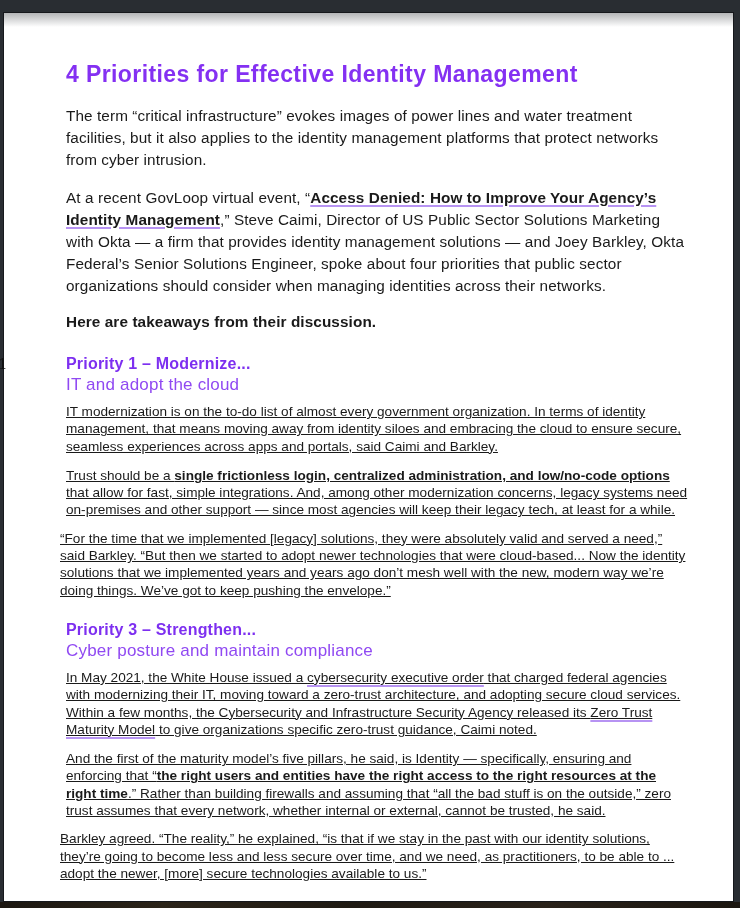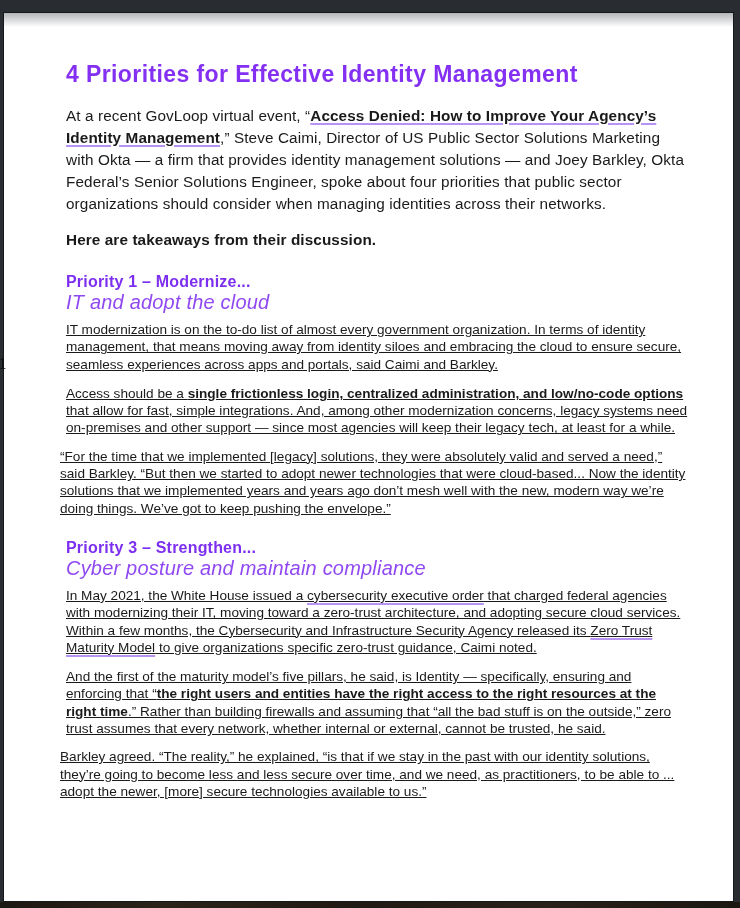--- a/index.html
+++ b/index.html
@@ -53,23 +53,22 @@
   p.takeaway{margin-top:14px;}
   h2.priority{
     margin-top:21px;
     font-size:16px;
     line-height:20px;
     font-weight:800;
     color:var(--c-heading);
     letter-spacing:.2px;
   }
   .priority-sub{
-    font-size:20px;
+    font-size:17px;
     line-height:21px;
-    font-style:italic;
     font-weight:400;
     color:var(--c-subheading);
     letter-spacing:.2px;
   }
   p.body-sm{
     margin-top:8px;
     font-size:13.6px;
     line-height:17.3px;
     max-width:648px;
     text-decoration:underline;
@@ -113,31 +112,32 @@
 </style>
 </head>
 <body>
 
 <div class="page">
   <div class="page-top-shadow"></div>
   <div class="content">
 
     <h1 class="doc-title">4 Priorities for Effective Identity Management</h1>
 
+    <p class="intro"><span>The term “critical infrastructure” evokes images of power lines and water treatment facilities, but it also applies to the identity management platforms that protect networks from cyber intrusion.</span></p>
 
     <p class="intro"><span>At a recent GovLoop virtual event, “</span><span class="link-bold">Access Denied: How to Improve Your Agency’s Identity Management</span><span>,” Steve Caimi, Director of US Public Sector Solutions Marketing with Okta — a firm that provides identity management solutions — and Joey Barkley, Okta Federal’s Senior Solutions Engineer, spoke about four priorities that public sector organizations should consider when managing identities across their networks.</span></p>
 
     <p class="intro takeaway"><span class="b">Here are takeaways from their discussion.</span></p>
 
     <h2 class="priority">Priority 1 – Modernize...</h2>
     <div class="priority-sub">IT and adopt the cloud</div>
 
     <p class="body-sm"><span>IT modernization is on the to-do list of almost every government organization. In terms of identity management, that means moving away from identity siloes and embracing the cloud to ensure secure, seamless experiences across apps and portals, said Caimi and Barkley.</span></p>
 
-    <p class="body-sm gap-lg"><span>Access should be a </span><span class="b">single frictionless login, centralized administration, and low/no-code options</span><span> that allow for fast, simple integrations. And, among other modernization concerns, legacy systems need on-premises and other support — since most agencies will keep their legacy tech, at least for a while.</span></p>
+    <p class="body-sm gap-lg"><span>Trust should be a </span><span class="b">single frictionless login, centralized administration, and low/no-code options</span><span> that allow for fast, simple integrations. And, among other modernization concerns, legacy systems need on-premises and other support — since most agencies will keep their legacy tech, at least for a while.</span></p>
 
     <p class="body-sm quote"><span>“For the time that we implemented [legacy] solutions, they were absolutely valid and served a need,” said Barkley. “But then we started to adopt newer technologies that were cloud-based... Now the identity solutions that we implemented years and years ago don’t mesh well with the new, modern way we’re doing things. We’ve got to keep pushing the envelope.”</span></p>
 
     <h2 class="priority">Priority 3 – Strengthen...</h2>
     <div class="priority-sub">Cyber posture and maintain compliance</div>
 
     <p class="body-sm"><span>In May 2021, the White House issued a </span><span class="link">cybersecurity executive order</span><span> that charged federal agencies with modernizing their IT, moving toward a zero-trust architecture, and adopting secure cloud services. Within a few months, the Cybersecurity and Infrastructure Security Agency released its </span><span class="link">Zero Trust Maturity Model</span><span> to give organizations specific zero-trust guidance, Caimi noted.</span></p>
 
     <p class="body-sm gap-lg"><span>And the first of the maturity model’s five pillars, he said, is Identity — specifically, ensuring and enforcing that “</span><span class="b">the right users and entities have the right access to the right resources at the right time</span><span>.” Rather than building firewalls and assuming that “all the bad stuff is on the outside,” zero trust assumes that every network, whether internal or external, cannot be trusted, he said.</span></p>
 

